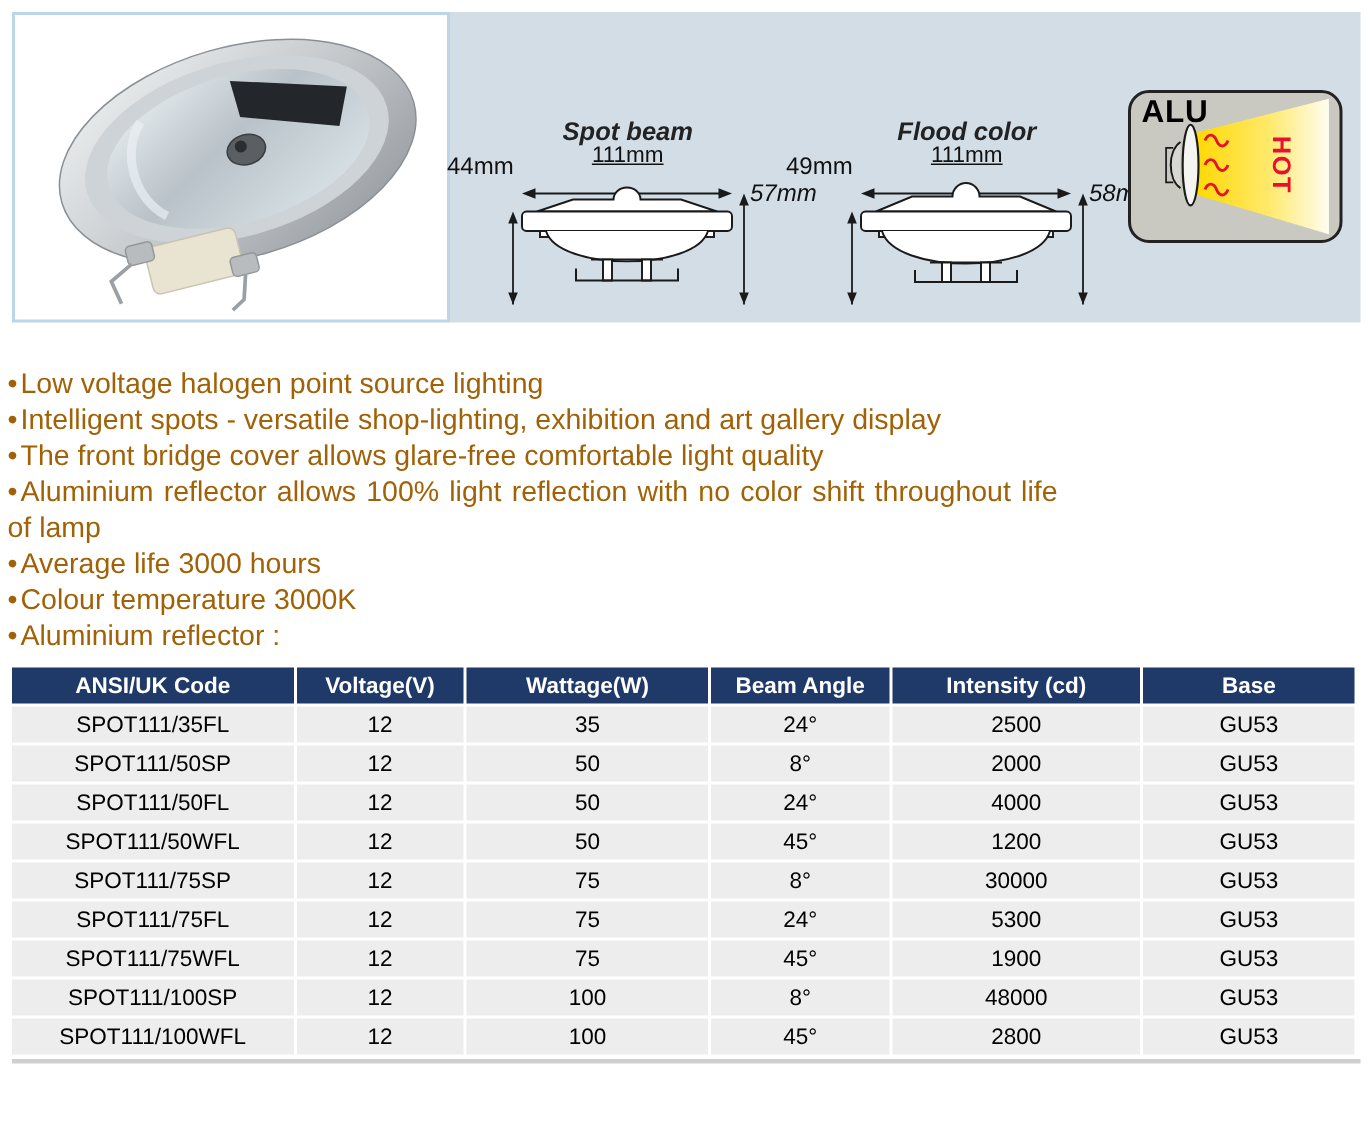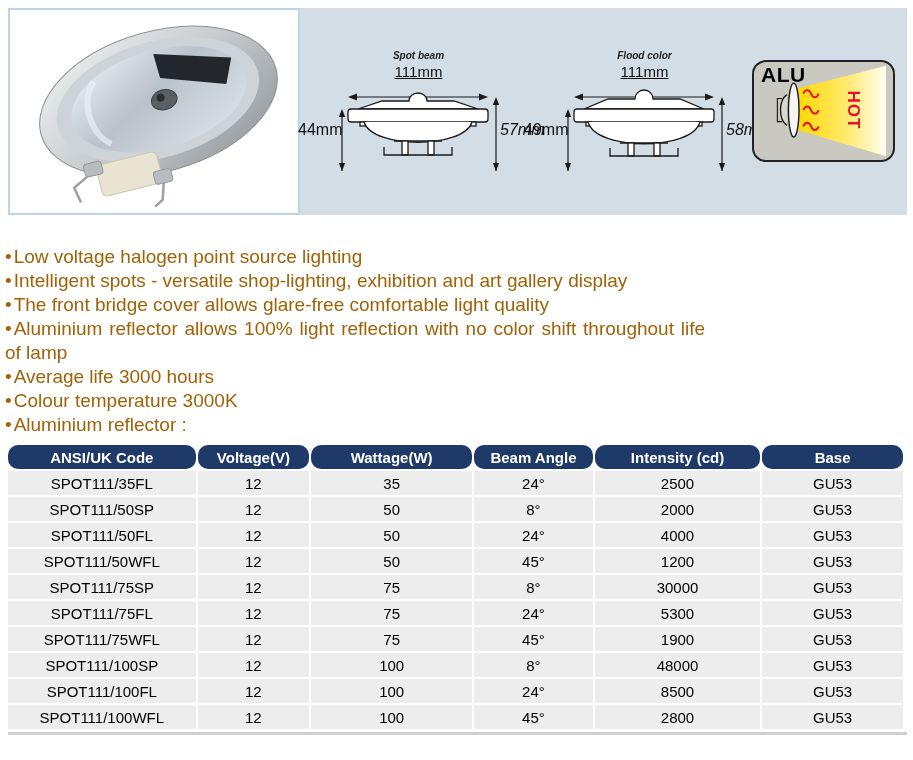--- a/index.html
+++ b/index.html
@@ -7,43 +7,43 @@
 
   
   .top-row{display:flex;padding:8px 6px 0 8px;height:207px;box-sizing:content-box;}
   .photo-box{width:292px;height:207px;background:#fff;border:2px solid #bdd5e8;box-sizing:border-box;flex:none;}
   .photo-box svg{display:block;width:100%;height:100%;}
   .blue-panel{width:607px;height:207px;background:#d3dde6;position:relative;flex:none;}
 
   .beam-group{position:absolute;top:40px;width:225px;}
   .beam-group.spot{left:6px;}
   .beam-group.flood{left:232px;}
-  .beam-title{font-size:10px;font-weight:bold;font-style:italic;text-align:center;color:#222;line-height:15px;}
+  .beam-title{font-size:17px;font-weight:bold;font-style:italic;text-align:center;color:#222;line-height:15px;margin-top:32px;}
   .beam-width{font-size:15px;text-align:center;line-height:18px;color:#111;text-decoration:underline;}
   .lamp-svg{display:block;width:225px;height:100px;}
   .dim-label{position:absolute;font-size:16px;color:#111;line-height:20px;}
-  .dim-left{left:-8px;top:72px;}
+  .dim-left{left:-8px;top:54px;}
   .dim-right{left:194px;top:72px;font-style:italic;}
 
   .alu-badge{position:absolute;left:452px;top:52px;width:143px;height:102px;background:#c9c9c1;
              border:2.5px solid #222;border-radius:14px;box-sizing:border-box;overflow:hidden;}
   .alu-badge svg{position:absolute;left:0;top:0;width:100%;height:100%;}
   .alu-label{position:absolute;left:7px;top:1px;font-size:21px;font-weight:bold;color:#000;letter-spacing:.5px;}
   .hot-label{position:absolute;left:80px;top:38px;font-size:17px;font-weight:bold;color:#e8112d;
              transform:rotate(90deg);letter-spacing:1px;}
 
   
   .features{list-style:none;margin:30px 0 0 5px;padding:0;width:700px;font-size:19px;line-height:24px;
             text-align:justify;color:#a16207;}
   .features li::before{content:"\2022";margin-right:2px;}
 
   
   table.spec{border-collapse:separate;border-spacing:2px;margin:6px 0 0 6px;width:899px;table-layout:fixed;}
   table.spec th{background:#1f3a68;color:#fff;font-size:15px;font-weight:bold;height:24px;padding:0 3px;
-                text-align:center;white-space:nowrap;border-radius:10px;}
+                text-align:center;white-space:nowrap;}
   table.spec td{background:#ededed;color:#000;font-size:15px;height:24px;padding:0 3px;text-align:center;
                 white-space:nowrap;}
   .bottom-rule{height:3px;background:#cfcfcf;margin:1px 6px 0 8px;}
 </style>
 </head>
 <body>
 
 <div class="top-row">
 
   <div class="photo-box">
@@ -261,28 +261,20 @@
       </tr>
       <tr>
         <td>SPOT111/100SP</td>
         <td>12</td>
         <td>100</td>
         <td>8°</td>
         <td>48000</td>
         <td>GU53</td>
       </tr>
       <tr>
-        <td>SPOT111/100FL</td>
-        <td>12</td>
-        <td>100</td>
-        <td>24°</td>
-        <td>8500</td>
-        <td>GU53</td>
-      </tr>
-      <tr>
         <td>SPOT111/100WFL</td>
         <td>12</td>
         <td>100</td>
         <td>45°</td>
         <td>2800</td>
         <td>GU53</td>
       </tr>
     </tbody>
 </table>
 

